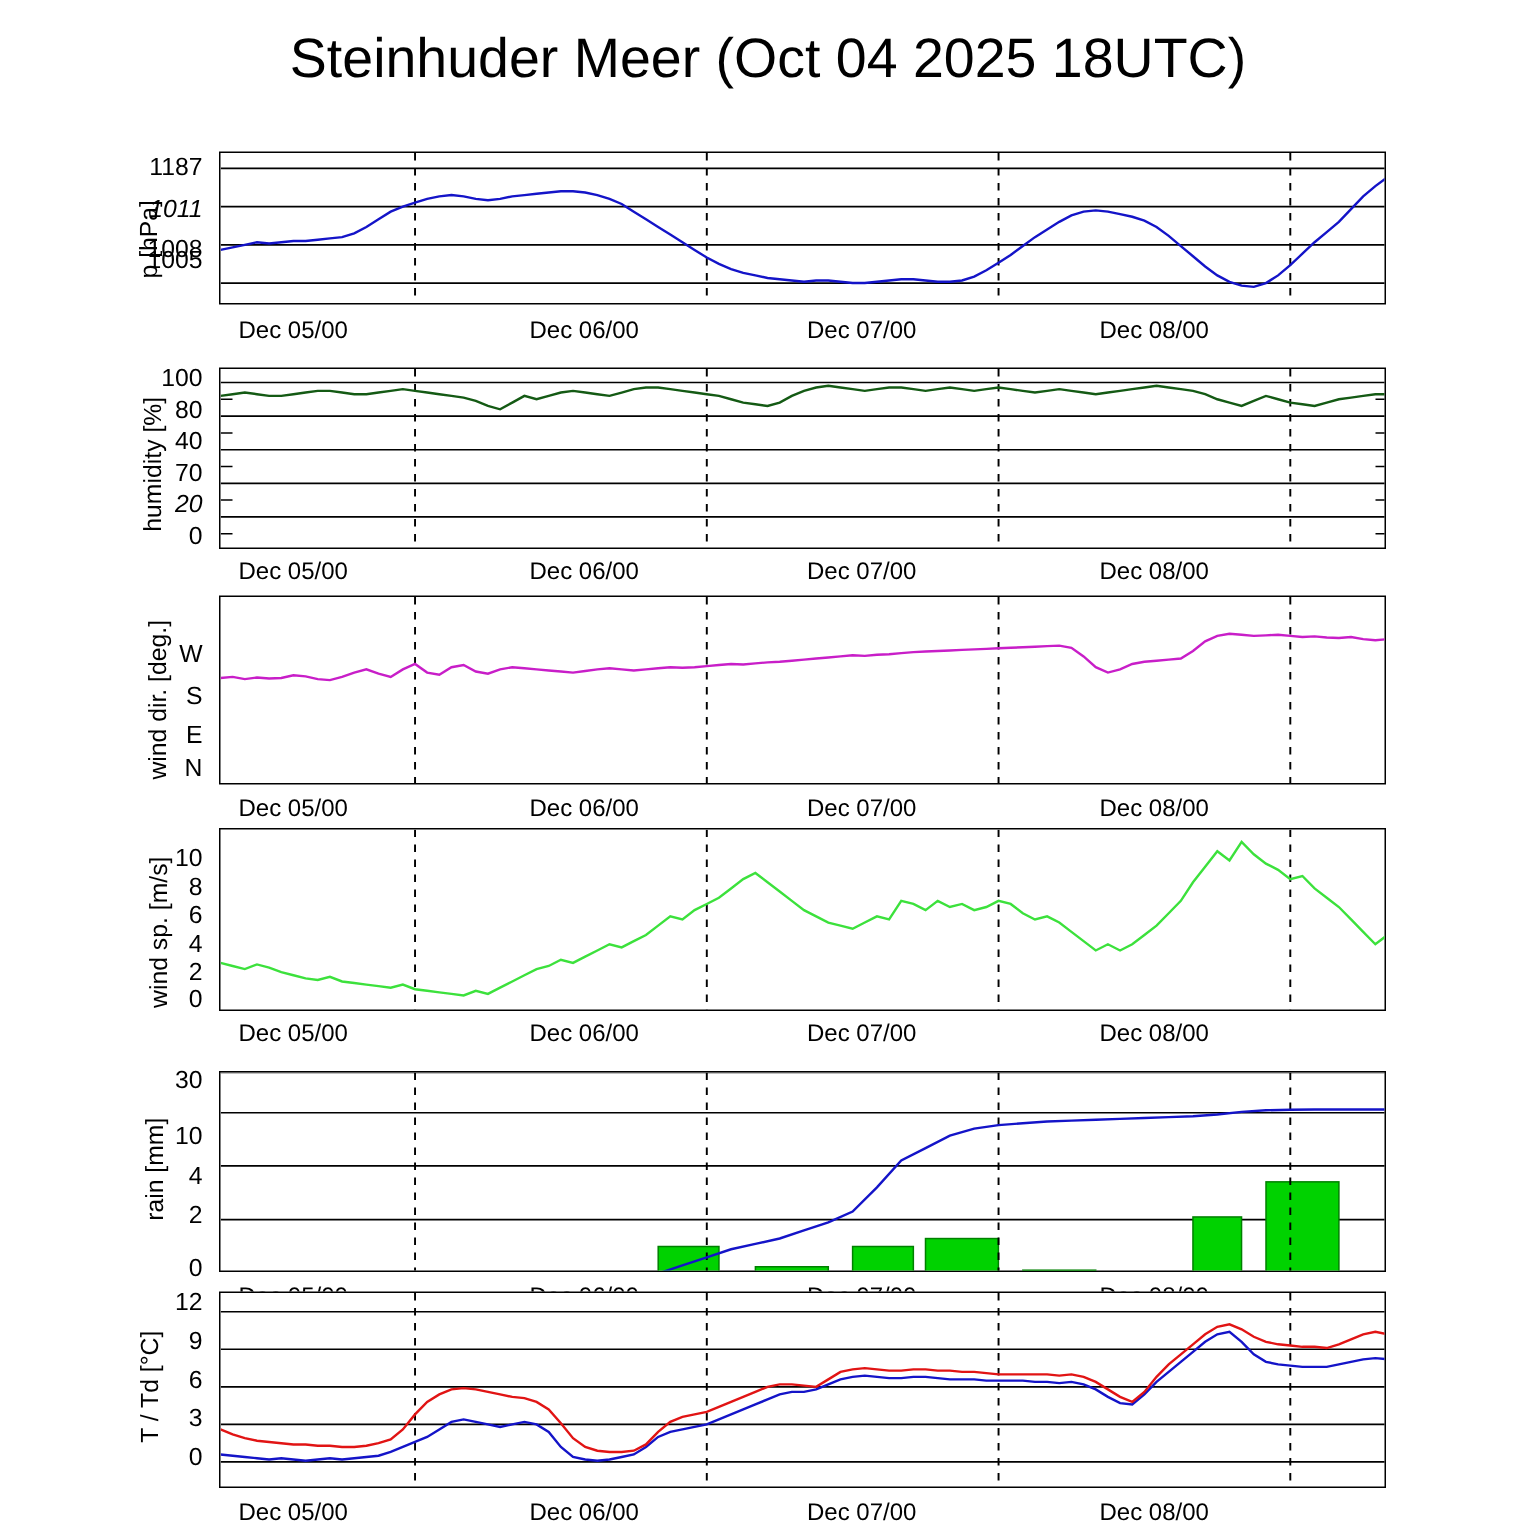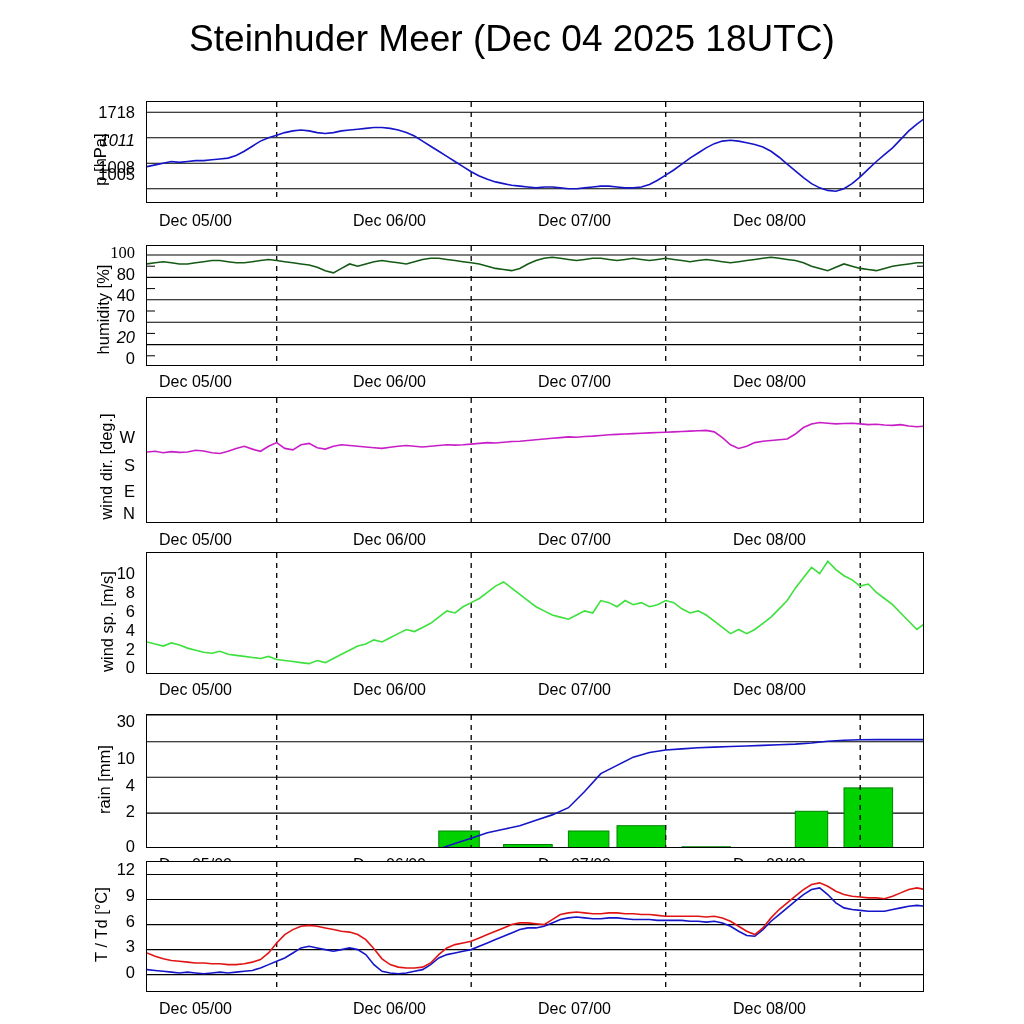--- a/index.html
+++ b/index.html
@@ -53,26 +53,26 @@
   .grid-h{stroke:#000;stroke-width:1.1;}
   .grid-minor{stroke:#000;stroke-width:1;}
   .daysep{stroke:#000;stroke-width:1.3;stroke-dasharray:5 5;}
   .ser{fill:none;stroke-width:1.6;}
 </style>
 </head>
 <body>
 
 <div class="page">
 
-  <div class="title">Steinhuder Meer (Dec 04 2025 18UTC)</div>
+  <div class="title">Steinhuder Meer (Oct 04 2025 18UTC)</div>
 
   <div class="panel">
     <div class="ylab" style="left:40px;top:150px;width:120px;transform:rotate(-90deg) translateY(0);">p [hPa]</div>
 
-    <div class="ytick" style="left:75px;top:112px;width:60px;">1718</div>
+    <div class="ytick" style="left:75px;top:112px;width:60px;">1187</div>
     <div class="ytick" style="left:75px;top:140px;width:60px;font-style:italic;">1011</div>
     <div class="ytick" style="left:75px;top:167px;width:60px;">1008</div>
     <div class="ytick" style="left:75px;top:174px;width:60px;">1005</div>
 
     <div class="plotbox" style="left:146px;top:101px;width:778px;height:102px;">
       <svg width="778" height="102" viewBox="0 0 778 102" preserveAspectRatio="none">
         <g id="p-grid">
             <line x1="0" y1="86.7" x2="778" y2="86.7" class="grid-h"></line>
             <line x1="0" y1="61.2" x2="778" y2="61.2" class="grid-h"></line>
             <line x1="0" y1="35.7" x2="778" y2="35.7" class="grid-h"></line>
@@ -90,21 +90,21 @@
 
     <div class="xtick" style="left:159px;top:212px;">Dec 05/00</div>
     <div class="xtick" style="left:353px;top:212px;">Dec 06/00</div>
     <div class="xtick" style="left:538px;top:212px;">Dec 07/00</div>
     <div class="xtick" style="left:733px;top:212px;">Dec 08/00</div>
   </div>
 
   <div class="panel">
     <div class="ylab" style="left:28px;top:300px;width:150px;transform:rotate(-90deg);">humidity [%]</div>
 
-    <div class="ytick" style="left:75px;top:253px;width:60px;font-family:Liberation Serif, serif;">100</div>
+    <div class="ytick" style="left:75px;top:253px;width:60px;">100</div>
     <div class="ytick" style="left:75px;top:274px;width:60px;">80</div>
     <div class="ytick" style="left:75px;top:295px;width:60px;">40</div>
     <div class="ytick" style="left:75px;top:316px;width:60px;">70</div>
     <div class="ytick" style="left:75px;top:337px;width:60px;font-style:italic;">20</div>
     <div class="ytick" style="left:75px;top:358px;width:60px;">0</div>
 
     <div class="plotbox" style="left:146px;top:245px;width:778px;height:121px;">
       <svg width="778" height="121" viewBox="0 0 778 121" preserveAspectRatio="none">
         <g id="h-grid">
             <line x1="0" y1="121.0" x2="778" y2="121.0" class="grid-h"></line>

